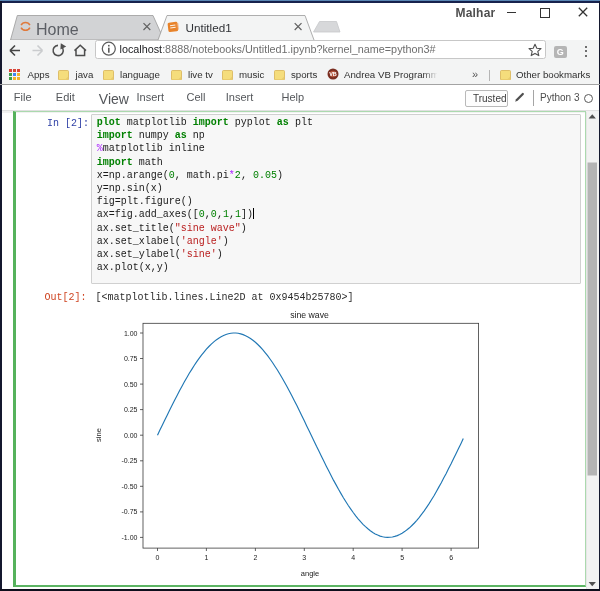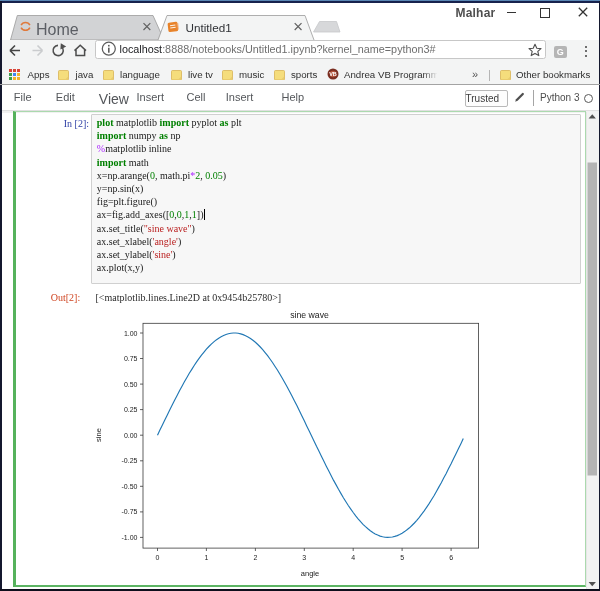--- a/index.html
+++ b/index.html
@@ -1,17 +1,17 @@
 <!DOCTYPE html>
 <html><head><meta charset="utf-8"><style>
 *{margin:0;padding:0;box-sizing:border-box}
 html,body{width:600px;height:591px;overflow:hidden}
 body{position:relative;font-family:"Liberation Sans",sans-serif;background:#fff}
 .a{position:absolute}
-.mono{font-family:Liberation Serif, serif}
+.mono{font-family:Liberation Mono, monospace}
 k{color:#008000;font-weight:bold}
 n{color:#008000}
 st{color:#BA2121}
 o{color:#AA22FF}
 st{color:#BA2121}
 m{color:#AA22FF}
 </style></head>
 <body>
 
 <div class="a" style="left:0;top:0;width:600px;height:1px;background:#5a87b5"></div>
@@ -129,21 +129,21 @@
 
 <div class="a" style="left:423px;top:68px;width:15px;height:13px;background:linear-gradient(to right,rgba(243,244,244,0),#f3f4f4)"></div>
 
 <div class="a" style="left:13.8px;top:91px;font-size:11px;color:#53565a">File</div>
 <div class="a" style="left:55.8px;top:91px;font-size:11px;color:#53565a">Edit</div>
 <div class="a" style="left:98.8px;top:91px;font-size:14px;color:#53565a">View</div>
 <div class="a" style="left:136.5px;top:91px;font-size:11px;color:#53565a">Insert</div>
 <div class="a" style="left:186.5px;top:91px;font-size:11px;color:#53565a">Cell</div>
 <div class="a" style="left:225.8px;top:91px;font-size:11px;color:#53565a">Insert</div>
 <div class="a" style="left:281.5px;top:91px;font-size:11px;color:#53565a">Help</div>
-<div class="a" style="left:464.5px;top:90px;width:43px;height:16.5px;border:1px solid #b9b9b9;border-radius:2px;background:#fdfdfd;font-size:10px;color:#3d3d3d;text-align:left;line-height:15px">Trusted</div>
+<div class="a" style="left:464.5px;top:90px;width:43px;height:16.5px;border:1px solid #b9b9b9;border-radius:2px;background:#fdfdfd;font-size:10px;color:#3d3d3d;text-align:right;line-height:15px">Trusted</div>
 <svg class="a" style="left:513px;top:91px" width="13" height="13" viewBox="0 0 13 13">
   <path d="M2.2,10.8 L3,8.2 L9,2.2 a 1.1 1.1 0 0 1 1.6,1.6 L4.6,9.8 Z" fill="#4f4f4f"></path>
 </svg>
 <div class="a" style="left:532.5px;top:90px;width:1px;height:16px;background:#a5a5a5"></div>
 <div class="a" style="left:540px;top:91.5px;font-size:10px;color:#4e4e4e">Python 3</div>
 <div class="a" style="left:584px;top:93.6px;width:9.4px;height:9.4px;border:1.3px solid #5a5a5a;border-radius:50%"></div>
 <div class="a" style="left:1.5px;top:109.6px;width:597px;height:1px;background:#e0e0e0"></div>
 <div class="a" style="left:1.5px;top:110.6px;width:597px;height:2px;background:#f1f1f1"></div>
 
 <div class="a" style="left:12.5px;top:111.3px;width:573px;height:475.8px;border-top:1px solid #abd9ae;border-right:1px solid #abd9ae;border-bottom:2px solid #5cb463;border-left:3.5px solid #56b25c"></div>

